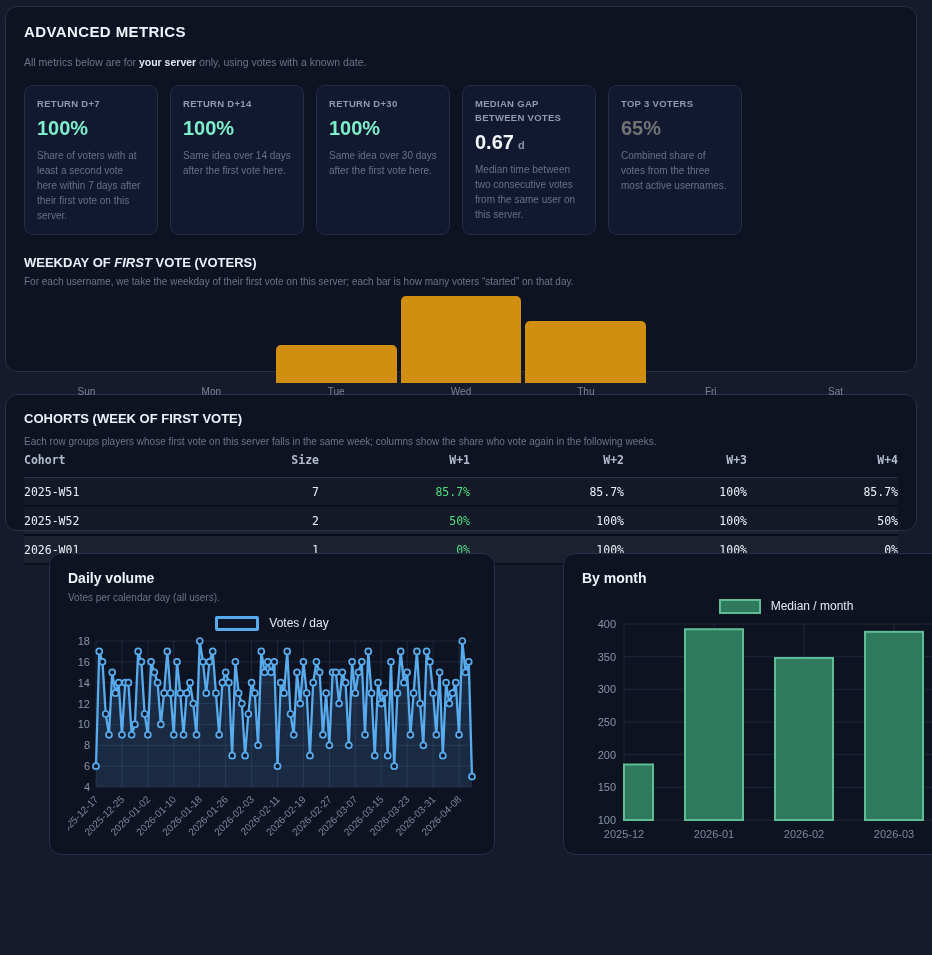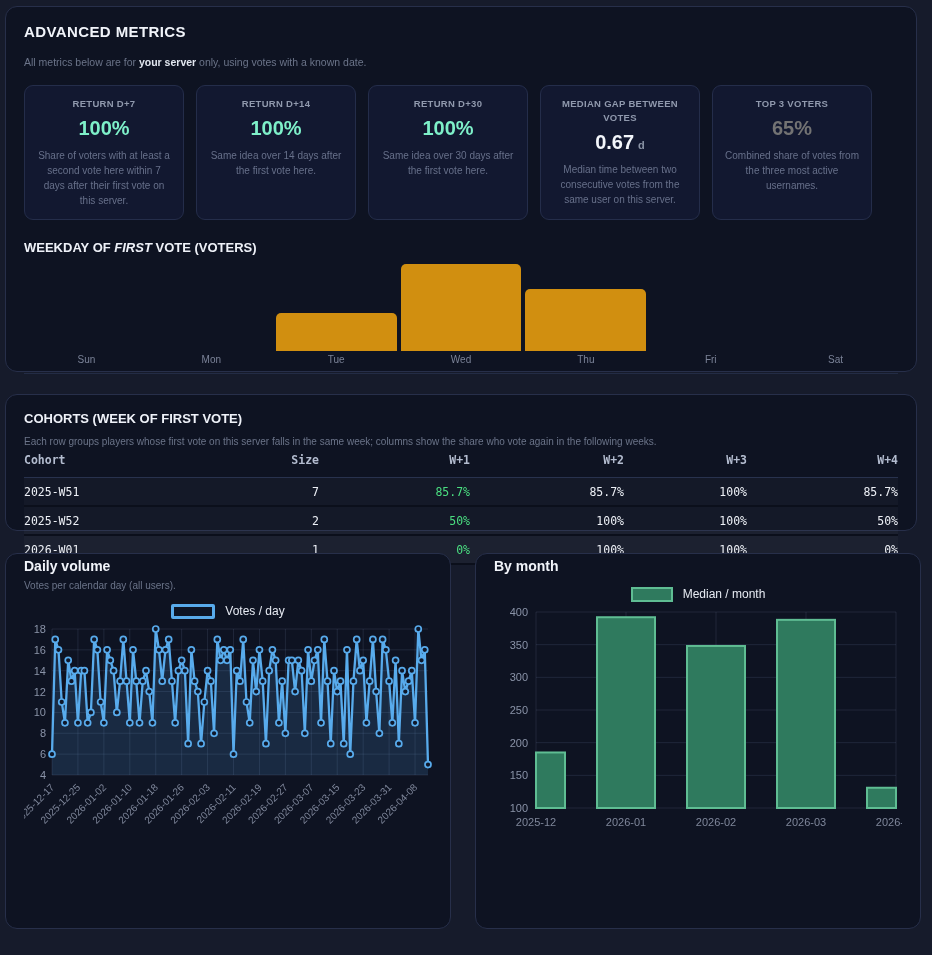--- a/index.html
+++ b/index.html
@@ -17,24 +17,23 @@
     border: 1px solid #272f4a;
     border-radius: 12px;
   }
   .card1 { padding: 16px 18px 8px; height: 366px; }
   .section-title { font-size: 15px; font-weight: 800; letter-spacing: .4px; color: #f1f4fa; margin: 0; }
   .intro { margin-top: 16px; font-size: 10.5px; color: #6b7489; }
   .intro b { color: #e2e7f0; }
 
   .metrics-row { display: flex; gap: 12px; margin-top: 17px; align-items: stretch; }
   .metric-card {
-    width: 160px; min-height: 126px;
+    width: 134px; min-height: 126px;
     background: #121830; border: 1px solid #242d4a; border-radius: 9px;
     padding: 11px 12px;
-    text-align: center;
   }
   .metric-label { font-size: 9.5px; font-weight: 600; letter-spacing: .3px; color: #9099ad; line-height: 1.45; text-transform: uppercase; }
   .metric-value { font-size: 20px; font-weight: 800; margin-top: 6px; }
   .metric-unit { font-size: 11px; font-weight: 700; color: #8a93a5; margin-left: 4px; }
   .metric-desc { font-size: 10px; line-height: 1.5; color: #67708a; margin-top: 8px; }
   .val-mint { color: #7ef0c9; }
   .val-white { color: #f3f6fb; }
   .val-rose { color: #737373; }
 
   .weekday-block { margin-top: 20px; }
@@ -49,21 +48,21 @@
 
   .card2 { margin-top: 22px; padding: 16px 18px 6px; height: 137px; }
   .cohort-table { font-family: "DejaVu Sans Mono", "Liberation Mono", monospace; font-size: 11.5px; }
   .ct-row { display: grid; grid-template-columns: 1fr 151px 151px 154px 123px 151px; align-items: center; }
   .ct-head { color: #b3bccf; font-weight: 700; padding: 6px 0 10px; border-bottom: 1px solid #28324e; }
   .ct-data { background: rgba(255,255,255,0.028); border-bottom: 2px solid #0b0f1b; height: 29px; color: #edf0f6; }
   .ct-cell-num { text-align: right; }
   .ct-green { color: #4ade80; }
 
   .bottom-row { display: flex; gap: 24px; margin-top: 22px; }
-  .chart-card { flex: 1; height: 376px; padding: 4px 18px 10px; }
+  .chart-card { flex: 1; height: 302px; padding: 16px 18px 10px; margin-left: 44px; }
   .chart-title { font-size: 14px; font-weight: 800; color: #f1f4fa; }
   .chart-sub { margin-top: 6px; font-size: 10px; color: #6b7489; }
   .legend { display: flex; justify-content: center; align-items: flex-start; gap: 10px; margin-top: 13px; height: 17px; }
   .legend-swatch-line { width: 44px; height: 15px; border: 3px solid #58abec; background: #0d1526; border-radius: 2px; }
   .legend-swatch-bar { width: 42px; height: 15px; background: #2f7a5e; border: 2px solid #5fbd93; }
   .legend-label { font-size: 12px; color: #e6eaf2; }
   svg text { font-family: "Liberation Sans", sans-serif; }
 </style>
 </head>
 <body>
@@ -95,20 +94,21 @@
       </div>
       <div class="metric-card">
         <div class="metric-label">TOP 3 VOTERS</div>
         <div class="metric-value val-rose">65%</div>
         <div class="metric-desc">Combined share of votes from the three most active usernames.</div>
       </div>
     </div>
 
   <div class="weekday-block">
     <div class="block-title"><span>WEEKDAY OF </span><span class="ital">FIRST</span><span> VOTE (VOTERS)</span></div>
+    <div class="block-sub">For each username, we take the weekday of their first vote on this server; each bar is how many voters “started” on that day.</div>
     <div class="weekday-chart">
         <div class="weekday-slot"></div>
         <div class="weekday-slot"></div>
         <div class="weekday-slot">
           <div class="weekday-bar" style="height: 42.8571%;"></div>
         </div>
         <div class="weekday-slot">
           <div class="weekday-bar" style="height: 100%;"></div>
         </div>
         <div class="weekday-slot">

